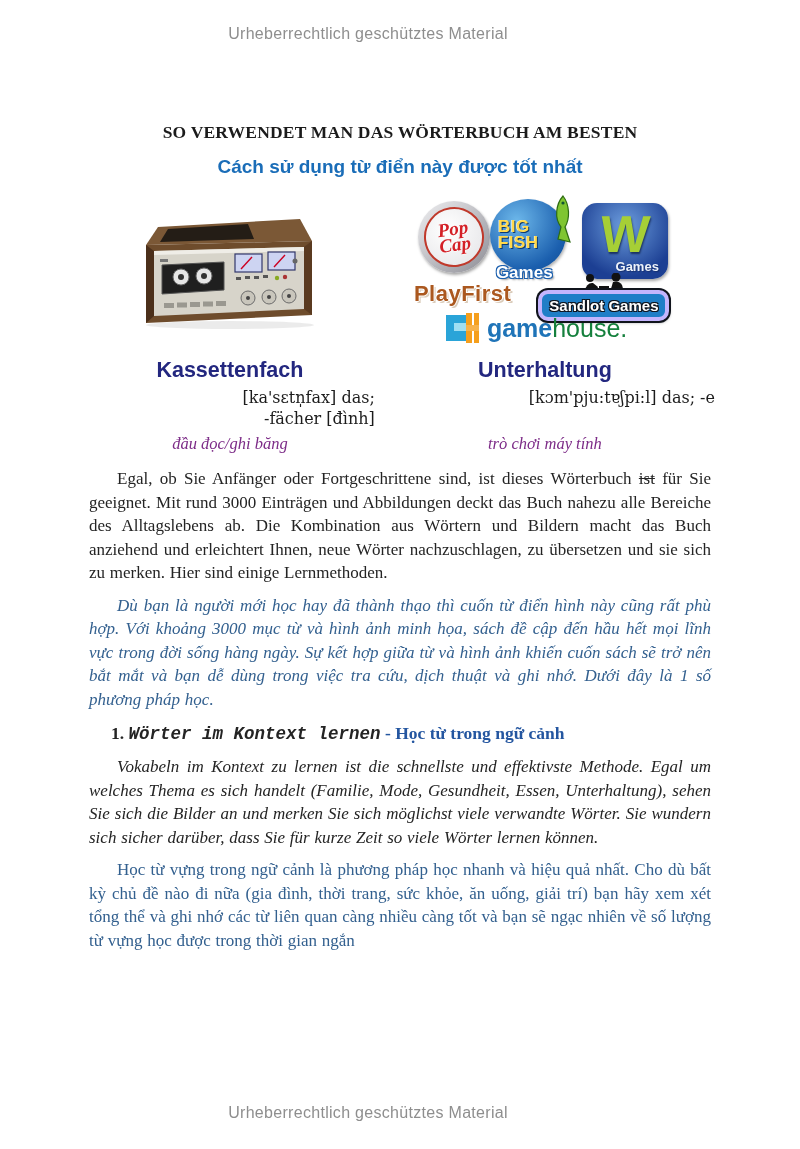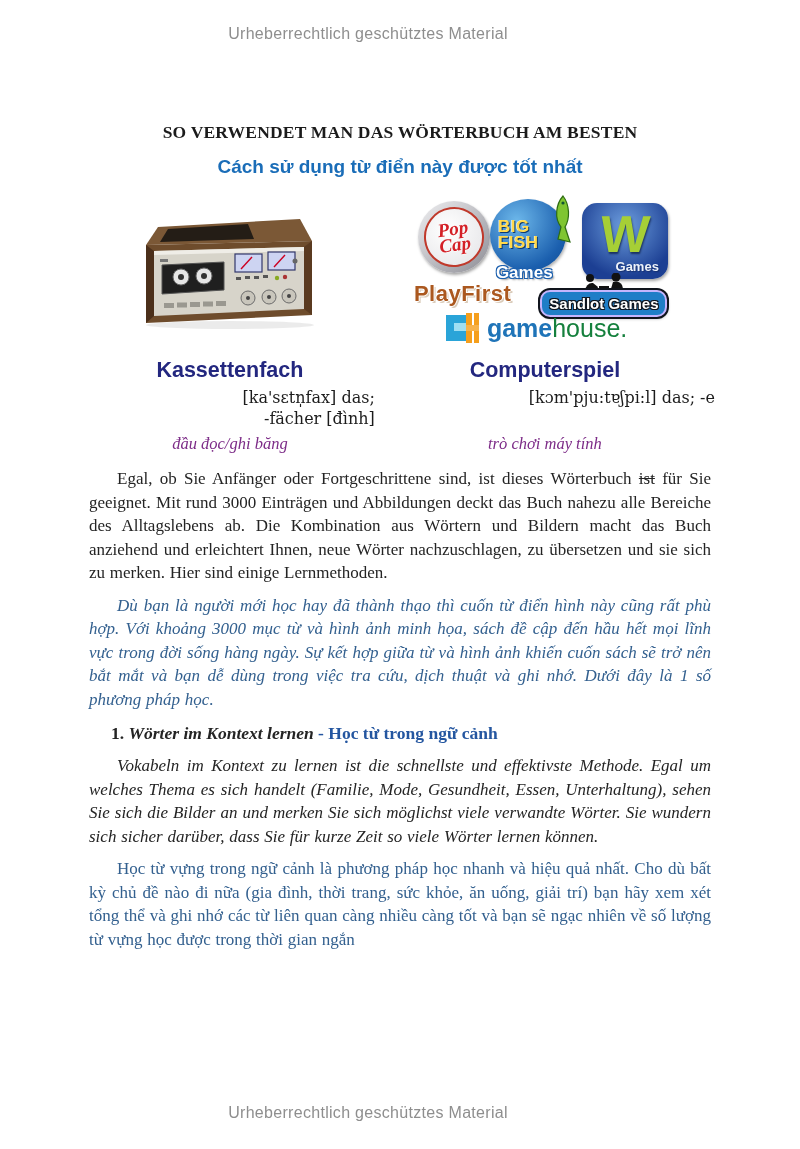--- a/index.html
+++ b/index.html
@@ -73,21 +73,21 @@
   .w-games { position:absolute; right:9px; bottom:5px; font-family:"Liberation Sans",sans-serif;
     font-weight:bold; font-size:13px; color:#eef3fa; text-shadow:1px 1px 1px #16306e; }
 
   .playfirst { left:0; top:84px; width:118px; height:28px;
     font-family:"Liberation Sans",sans-serif; font-weight:bold; font-size:22px;
     letter-spacing:0.5px; color:#ab581f;
     text-shadow:-1px 0 #fff, 1px 0 #fff, 0 -1px #fff, 0 1px #fff, 2px 2px 0 rgba(150,110,60,0.35); }
 
   .sandlot { left:118px; top:76px; width:144px; height:52px; text-align:center; }
   .sl-kids { display:block; margin:0 auto -3px auto; }
-  .sl-banner { display:inline-block; background:#1f7ec7; border:2px solid #c4b5fd;
+  .sl-banner { display:inline-block; background:#1f7ec7; border:4px solid #c4b5fd;
     box-shadow:0 0 0 2px #10141c, 1px 2px 3px rgba(0,0,0,0.3); border-radius:10px;
     padding:3px 7px; font-family:"Liberation Sans",sans-serif; font-weight:bold;
     font-size:15px; color:#ffffff;
     text-shadow:1px 1px 0 #10141c, -1px 1px 0 #10141c, 1px -1px 0 #10141c, -1px -1px 0 #10141c; }
 
   .gamehouse { left:30px; top:114px; height:34px; display:flex; align-items:center; }
   .gh-mark { display:block; margin-right:7px; }
   .gh-game  { font-family:"Liberation Sans",sans-serif; font-weight:bold; font-size:25px; color:#1f74b8; }
   .gh-house { font-family:"Liberation Sans",sans-serif; font-weight:normal; font-size:25px; color:#15803d; }
 
@@ -116,21 +116,21 @@
   }
   .para.de  { color:var(--body-black,#242424); }
   .para.vi  { color:var(--vietnamese-blue,#33608f); }
   .para.italic { font-style:italic; }
   .mt-lg { margin-top:12px; }
   .mt-md { margin-top:9px; }
   .strike { text-decoration:line-through; }
 
   .heading { margin-top:10px; padding-left:26px; font-size:17.5px; font-weight:bold; line-height:24px; }
   .heading .num  { color:var(--body-black,#1c1c1c); }
-  .heading .de-part { font-style:italic; color:var(--body-black,#1c1c1c); }
+  .heading .de-part { font-style:italic; color:var(--body-black,#1c1c1c);font-family:Liberation Mono, monospace; }
   .heading .vi-part { color:var(--heading-blue,#2456a0); }
 </style>
 </head>
 <body>
 
 <div class="page">
 
   <div class="notice top">Urheberrechtlich geschütztes Material</div>
 
   <div class="content">
@@ -250,21 +250,21 @@
     <div class="entries">
       <div class="entry left">
         <div class="headword">Kassettenfach</div>
         <div class="phon">
           <div>[ka'sɛtn̩fax] das;</div>
           <div>-fächer [đình]</div>
         </div>
         <div class="gloss">đầu đọc/ghi băng</div>
       </div>
       <div class="entry right">
-        <div class="headword">Computerspiel</div>
+        <div class="headword">Unterhaltung</div>
         <div class="phon">
           <div>[kɔm'pju:tɐʃpi:l] das; -e</div>
         </div>
         <div class="gloss">trò chơi máy tính</div>
       </div>
     </div>
 
     <p class="para de mt-lg"><span>Egal, ob Sie Anfänger oder Fortgeschrittene sind, ist dieses Wörterbuch </span><span class="strike">ist</span><span> für Sie geeignet. Mit rund 3000 Einträgen und Abbildungen deckt das Buch nahezu alle Bereiche des Alltagslebens ab. Die Kombination aus Wörtern und Bildern macht das Buch anziehend und erleichtert Ihnen, neue Wörter nachzuschlagen, zu übersetzen und sie sich zu merken. Hier sind einige Lernmethoden.</span></p>
 
     <p class="para vi italic mt-md">Dù bạn là người mới học hay đã thành thạo thì cuốn từ điển hình này cũng rất phù hợp. Với khoảng 3000 mục từ và hình ảnh minh họa, sách đề cập đến hầu hết mọi lĩnh vực trong đời sống hàng ngày. Sự kết hợp giữa từ và hình ảnh khiến cuốn sách sẽ trở nên bắt mắt và bạn dễ dùng trong việc tra cứu, dịch thuật và ghi nhớ. Dưới đây là 1 số phương pháp học.</p>

